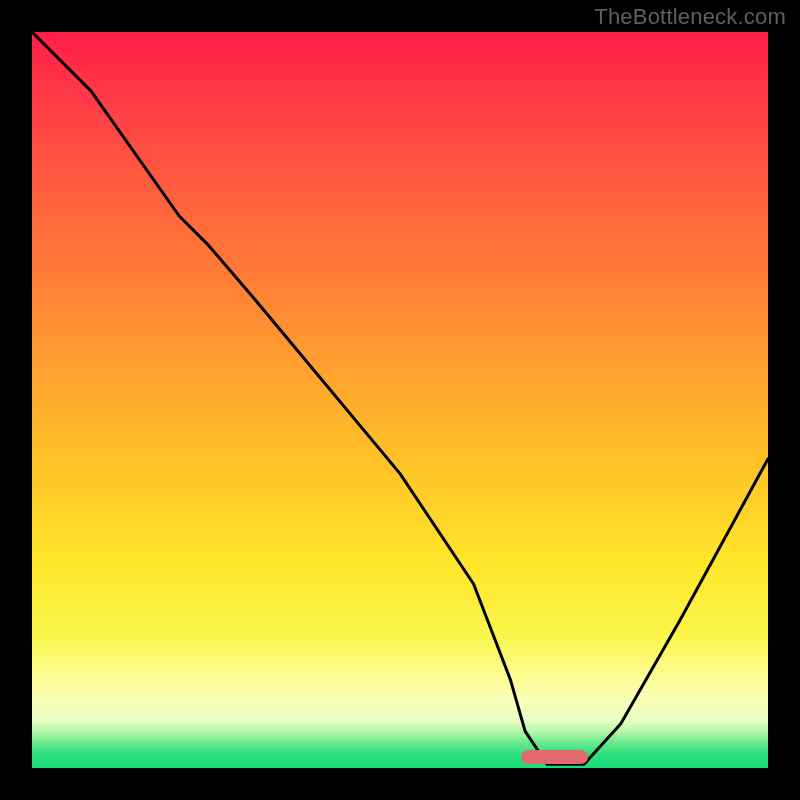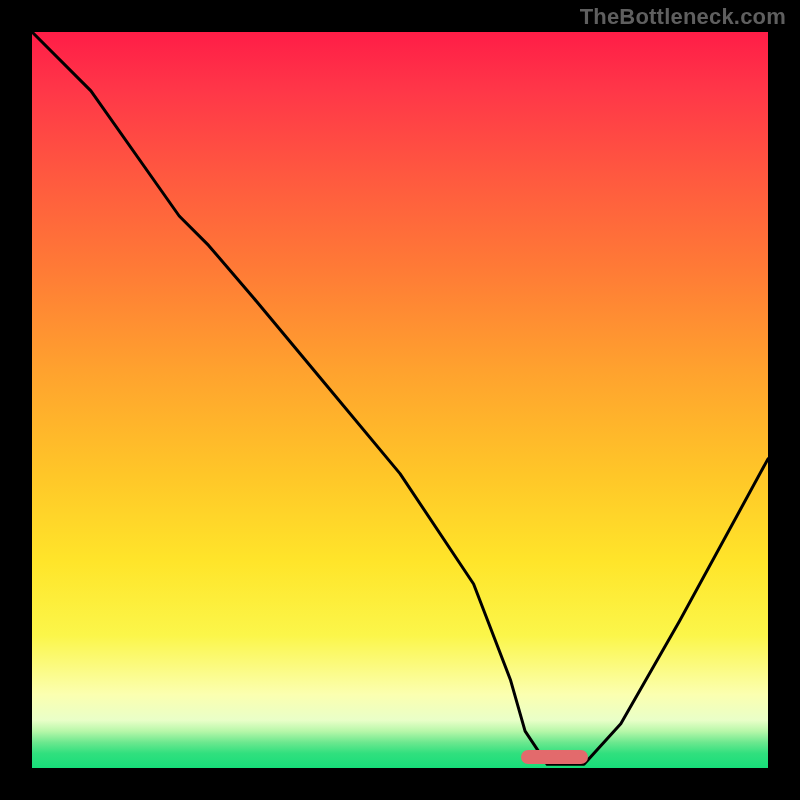--- a/index.html
+++ b/index.html
@@ -16,21 +16,21 @@
     width: 800px;
     height: 800px;
     background: #000;
   }
   .watermark {
     position: absolute;
     top: 4px;
     right: 14px;
     color: #5f5f5f;
     font-size: 22px;
-    font-weight: 700;
+    font-weight: 400;
     letter-spacing: 0.2px;
     z-index: 20;
   }
   .plot-area {
     position: absolute;
     left: 32px;
     top: 32px;
     width: 736px;
     height: 736px;
     overflow: hidden;

